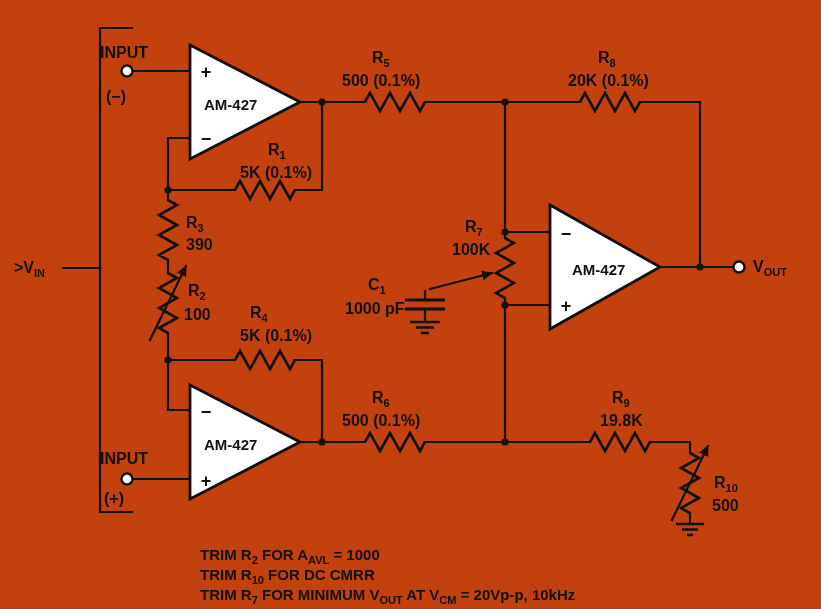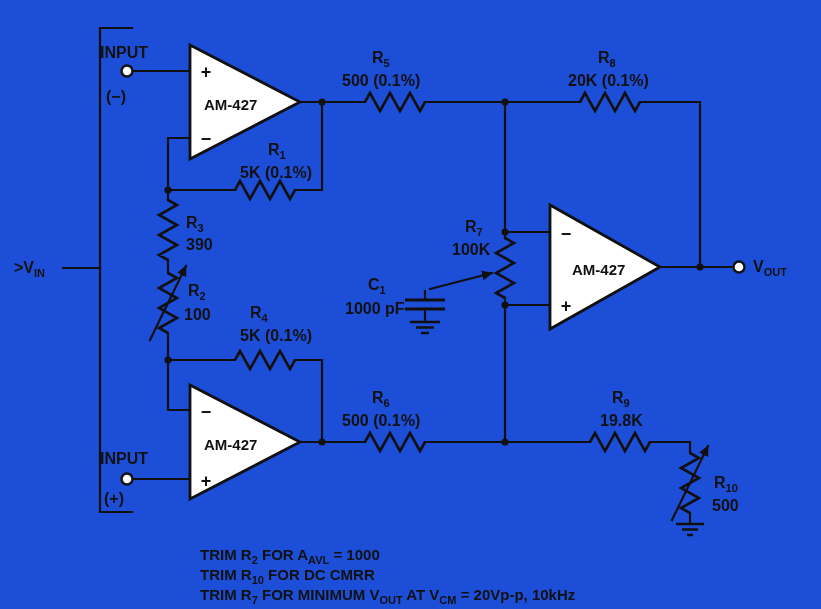--- a/index.html
+++ b/index.html
@@ -1,16 +1,16 @@
 <!DOCTYPE html>
 <html><head>
 <meta charset="utf-8">
 <style>
   html, body { margin: 0; padding: 0; background: #ffffff; }
-  .stage { width: 821px; height: 609px; background: #1d4ed8; position: relative; }
+  .stage { width: 821px; height: 609px; background: #c2410c; position: relative; }
   svg { display: block; }
   .wire   { stroke: #101010; stroke-width: 2.2; fill: none; stroke-linecap: square; }
   .comp   { stroke: #101010; stroke-width: 2.6; fill: none; stroke-linejoin: miter; }
   .tri    { stroke: #101010; stroke-width: 2.8; fill: #ffffff; stroke-linejoin: miter; }
   .plate  { stroke: #101010; stroke-width: 3; fill: none; }
   .gnd    { stroke: #101010; stroke-width: 2.4; fill: none; }
   .dot    { fill: #101010; stroke: none; }
   .term   { stroke: #101010; stroke-width: 2.4; fill: #ffffff; }
   .lbl    { font: bold 16px "Liberation Sans", sans-serif; fill: #111111; }
   .sub    { font-size: 11px; }

